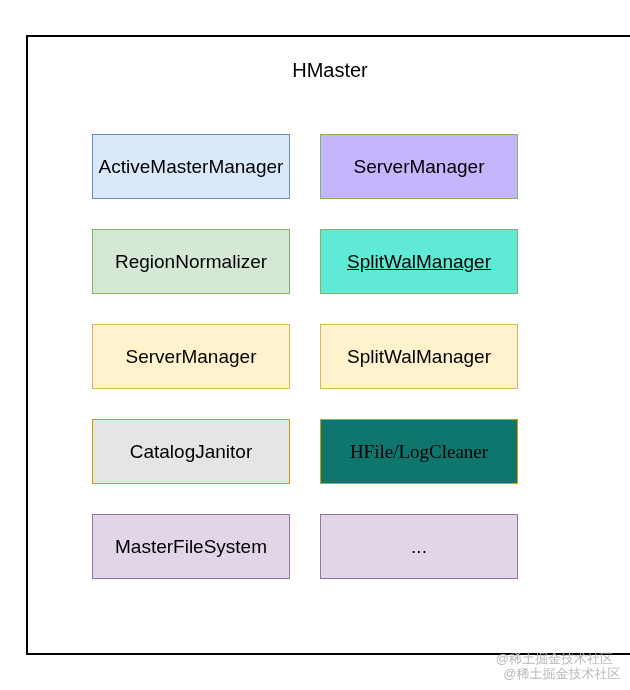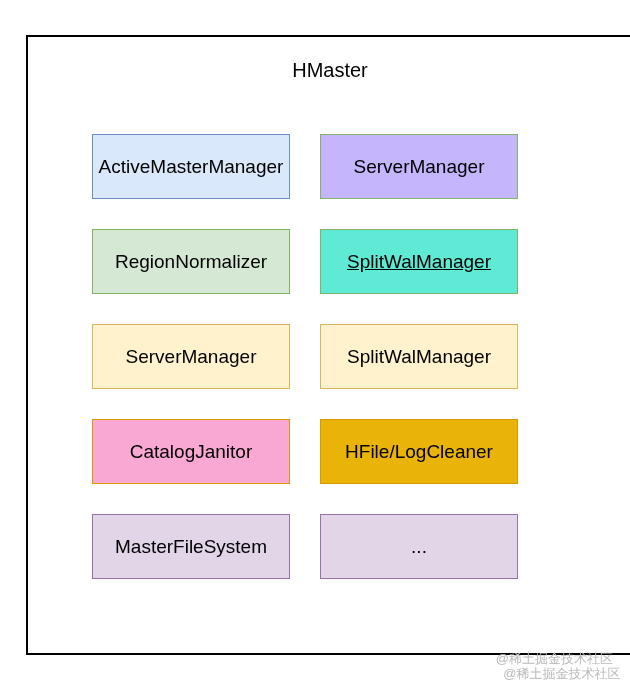--- a/index.html
+++ b/index.html
@@ -94,25 +94,25 @@
       </div>
 
       <div class="box" style="background-color: rgb(255, 242, 204); border-color: rgb(214, 182, 86);">
         <span>ServerManager</span>
       </div>
 
       <div class="box" style="background-color: rgb(255, 242, 204); border-color: rgb(214, 182, 86);">
         <span>SplitWalManager</span>
       </div>
 
-      <div class="box" style="background-color: #f9a8d4; border-color: rgb(215, 155, 0);">
+      <div class="box" style="background-color: #e5e5e5; border-color: rgb(215, 155, 0);">
         <span>CatalogJanitor</span>
       </div>
 
-      <div class="box" style="background-color: #eab308; border-color: rgb(215, 155, 0);">
+      <div class="box" style="background-color: #0f766e; border-color: rgb(215, 155, 0); font-family: Liberation Serif, serif;">
         <span>HFile/LogCleaner</span>
       </div>
 
       <div class="box" style="background-color: rgb(225, 213, 231); border-color: rgb(150, 115, 166);">
         <span>MasterFileSystem</span>
       </div>
 
       <div class="box" style="background-color: rgb(225, 213, 231); border-color: rgb(150, 115, 166);">
         <span>...</span>
       </div>

